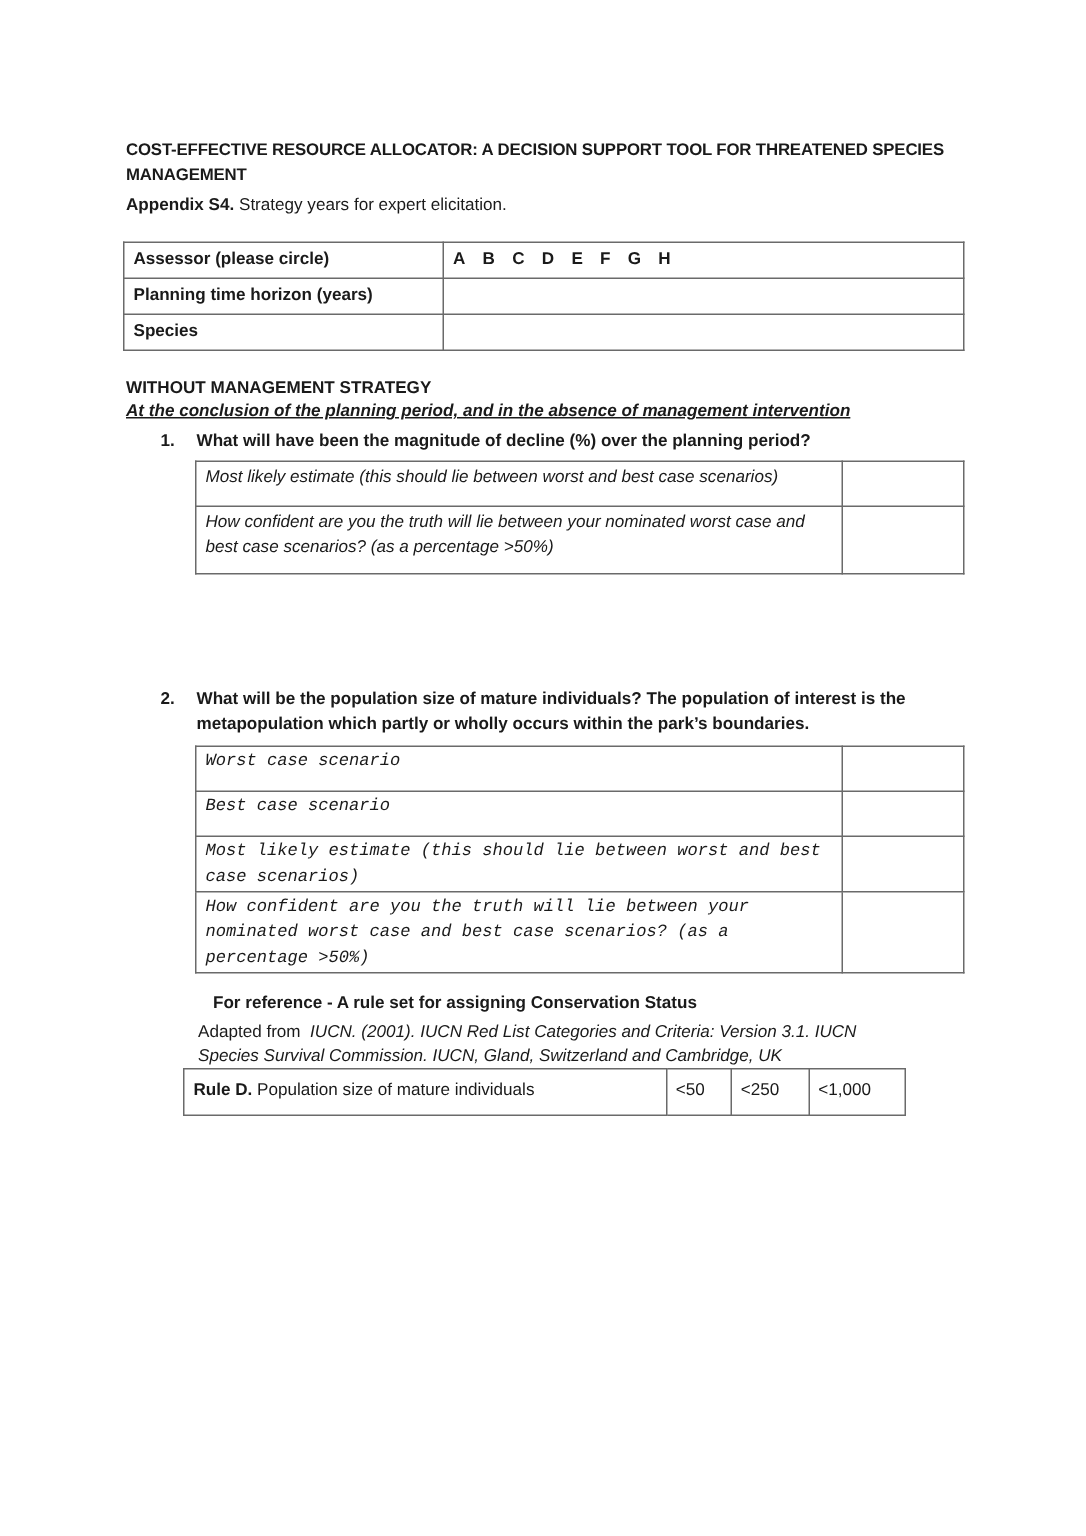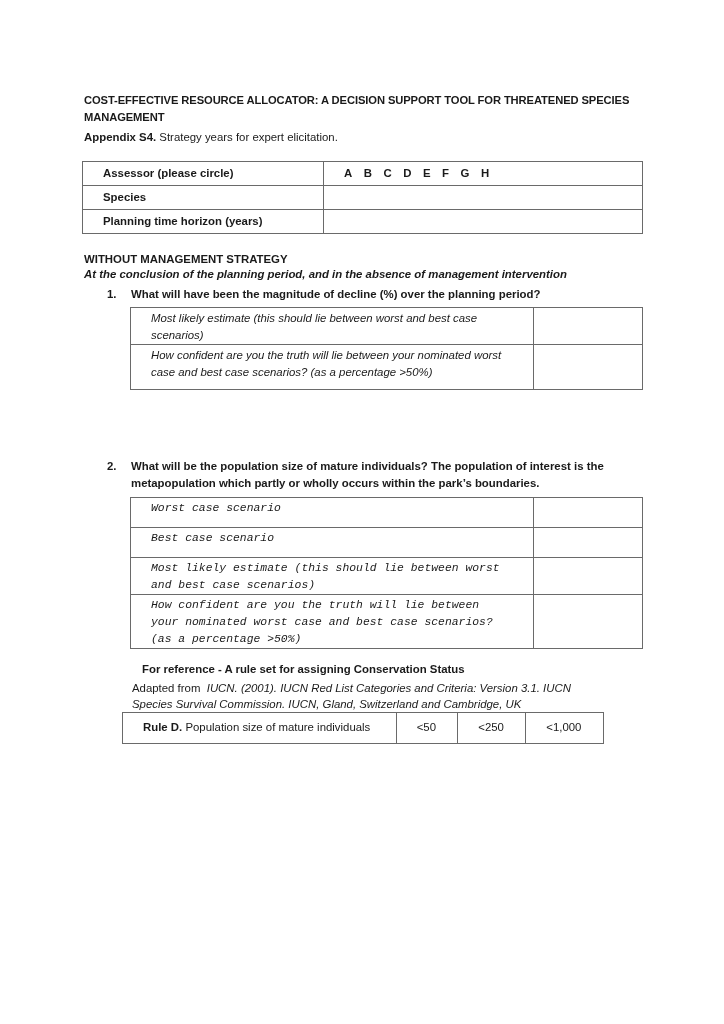--- a/index.html
+++ b/index.html
@@ -4,26 +4,26 @@
 <style>
   html, body { margin:0; padding:0; }
   body { width:724px; height:1024px; background:#ffffff; position:relative; overflow:hidden;
          font-family:"Liberation Sans", sans-serif; color:#1a1a1a; font-size:11.4px; }
   .abs { position:absolute; }
   .b { font-weight:bold; }
   .i { font-style:italic; }
   .title { left:84px; top:92px; width:560px; line-height:17px; font-weight:bold; font-size:11.2px; letter-spacing:-0.1px; }
   .appendix { left:84px; top:131px; }
   table { border-collapse:collapse; position:absolute; }
-  td { border:1.3px solid #6a6a6a; padding:0 20px; vertical-align:top; font-size:11.4px; line-height:17px; }
+  td { border:1.3px solid #6a6a6a; padding:0 6px; vertical-align:top; font-size:11.4px; line-height:17px; }
   .t-assessor { left:82px; top:161px; width:561px; }
   .t-assessor td { height:23px; vertical-align:middle; font-weight:bold; }
   .letters span { margin-right:11.5px; }
   .sec-head { left:84px; top:253px; font-weight:bold; }
-  .sec-sub { left:84px; top:268px; font-weight:bold; font-style:italic; }
+  .sec-sub { left:84px; top:268px; font-weight:bold; font-style:italic;text-decoration:underline; }
   .q { left:107px; font-weight:bold; line-height:17px; }
   .q .num { position:absolute; left:0; }
   .q .txt { position:absolute; left:24px; width:520px; }
   .t-q { left:130px; width:513px; }
   .t-q td { font-style:italic; padding-top:2px; }
   .t-q td.ans { width:68px; }
   .ref-title { left:132px; top:663px; font-weight:bold;margin-left:10px; }
   .ref-src { left:132px; top:680px; line-height:16px; width:480px; }
   .t-ref { left:122px; top:712px; width:482px; }
   .t-ref td { padding-top:6px; }
@@ -40,25 +40,25 @@
 
 <table class="t-assessor">
   <tbody>
       <tr>
     <td style="width:200px">Assessor (please circle)</td>
     <td class="letters">
       <span>A</span><span>B</span><span>C</span><span>D</span><span>E</span><span>F</span><span>G</span><span>H</span>
     </td>
   </tr>
   <tr>
-    <td>Species</td>
+    <td>Planning time horizon (years)</td>
     <td></td>
   </tr>
   <tr>
-    <td>Planning time horizon (years)</td>
+    <td>Species</td>
     <td></td>
   </tr>
 </tbody>
   </table>
 
 <div class="abs sec-head">WITHOUT MANAGEMENT STRATEGY</div>
 <div class="abs sec-sub">At the conclusion of the planning period, and in the absence of management intervention</div>
 
 <div class="abs q" style="top:286px;">
   <span class="num">1.</span>

